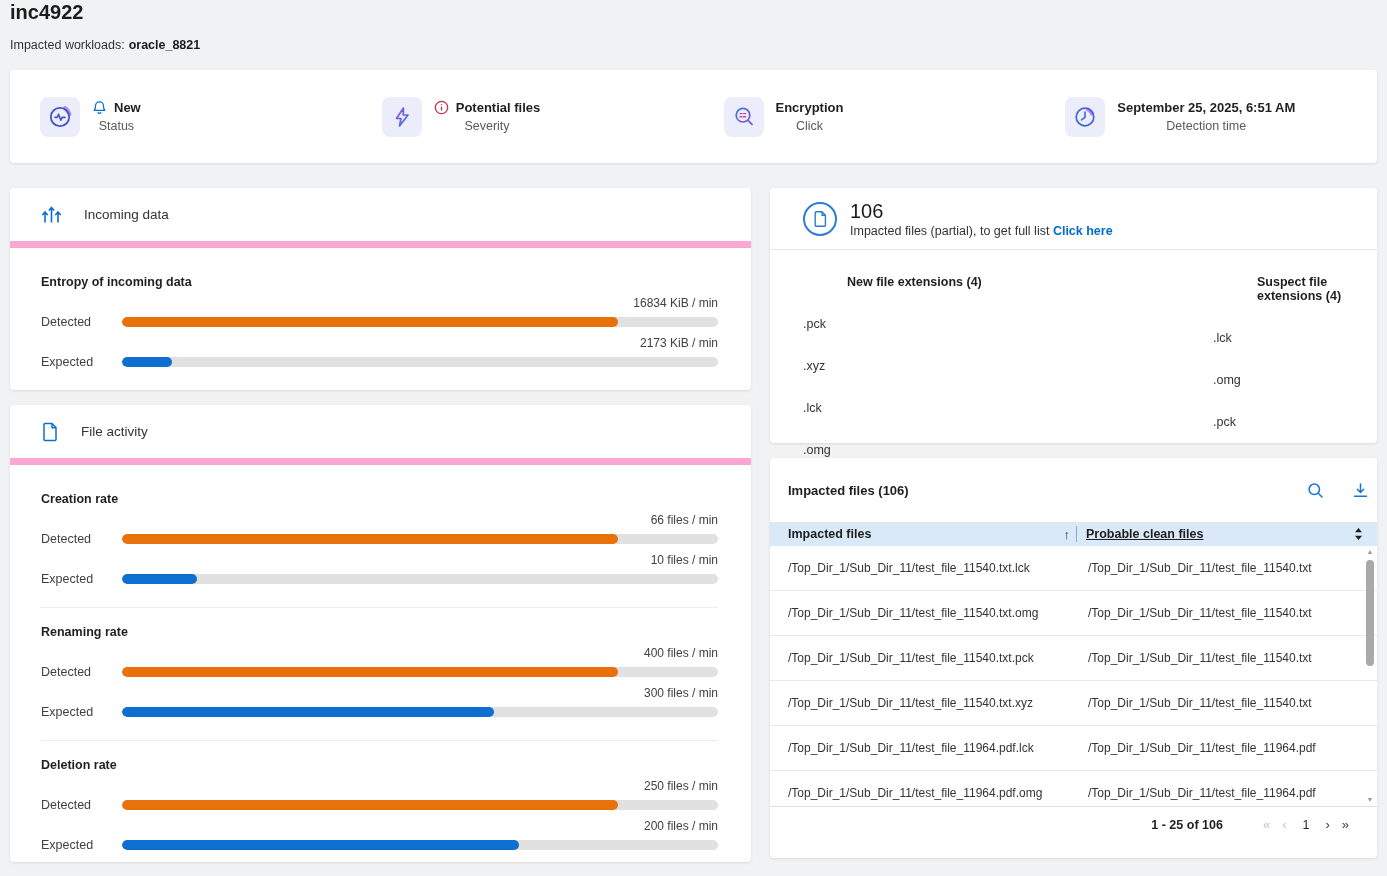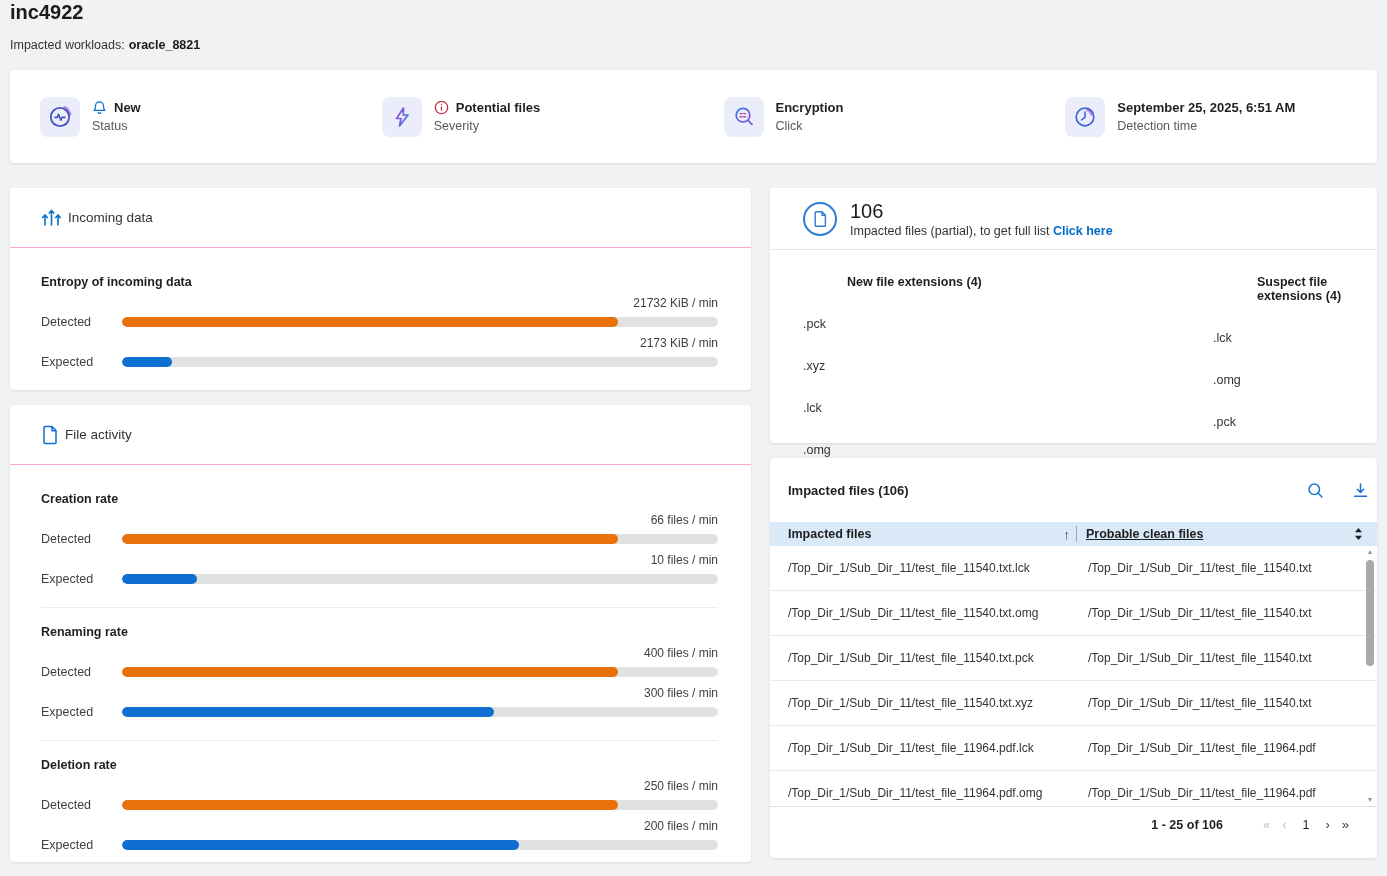--- a/index.html
+++ b/index.html
@@ -16,26 +16,26 @@
   
   .page-title { position:absolute; left:10px; top:1px; font-size:20px; font-weight:700; color:#1b1b1b; }
   .workloads  { position:absolute; left:10px; top:38px; font-size:12.5px; color:#333; }
   .workloads b { color:#1b1b1b; margin-left:4px; }
 
   
   .status-card { left:10px; top:70px; width:1367px; height:93px; display:flex; align-items:center; }
   .status-item { width:25%; display:flex; align-items:center; gap:12px; padding-left:30px; }
   .tile { width:40px; height:40px; border-radius:8px; background:#ecedfb; display:flex; align-items:center; justify-content:center; flex:0 0 40px; }
   .st-line1 { display:flex; align-items:center; gap:7px; font-size:13px; font-weight:700; color:#1f1f1f; }
-  .st-line2 { font-size:12.5px; color:#595959; margin-top:4px; }
+  .st-line2 { font-size:12.5px; color:#595959; margin-top:4px;text-align:center; }
 
   
   .card-incoming { left:10px; top:188px; width:741px; height:202px; }
   .card-activity { left:10px; top:405px; width:741px; height:457px; overflow:hidden; }
-  .card-head { height:60px; display:flex; align-items:center; gap:6px; padding-left:31px; border-bottom:1px solid #f9a8d4; font-size:13.5px; color:#333; }
+  .card-head { height:60px; display:flex; align-items:center; gap:22px; padding-left:31px; border-bottom:7px solid #f9a8d4; font-size:13.5px; color:#333; }
   .card-body { padding:27px 33px 0 31px; }
   .metric-name { font-size:12.5px; font-weight:700; color:#1f1f1f; }
   .metric-value { text-align:right; font-size:12px; color:#404040; margin:7px 0 5px; }
   .bar-row { display:flex; align-items:center; }
   .bar-label { width:81px; font-size:12.5px; color:#404040; flex:0 0 81px; }
   .bar-track { flex:1; height:10px; border-radius:5px; background:#e1e1e1; overflow:hidden; }
   .bar-fill { height:100%; border-radius:5px; }
   .bar-fill.detected { background:var(--detected,#e8710a); }
   .bar-fill.expected { background:var(--expected,#0e6fd0); }
   .section-div { border:0; border-top:1px solid #ececec; margin:21px 0 17px; }
@@ -183,21 +183,21 @@
         <path d="M4 18 V8 M4 8 l-2.2 2.6 M4 8 l2.2 2.6"></path>
         <path d="M10.5 18 V3.5 M10.5 3.5 l-2.2 2.6 M10.5 3.5 l2.2 2.6"></path>
         <path d="M17 18 V8 M17 8 l-2.2 2.6 M17 8 l2.2 2.6"></path>
       </svg>
     </span>
     <span>Incoming data</span>
   </div>
   <div class="card-body">
     <div class="metric">
       <div class="metric-name">Entropy of incoming data</div>
-      <div class="metric-value">21732 KiB / min</div>
+      <div class="metric-value">16834 KiB / min</div>
       <div class="bar-row">
         <span class="bar-label">Detected</span>
         <div class="bar-track">
             <div class="bar-fill detected" style="width: 83.3%;"></div>
           </div>
       </div>
       <div class="metric-value">2173 KiB / min</div>
       <div class="bar-row">
         <span class="bar-label">Expected</span>
         <div class="bar-track">

